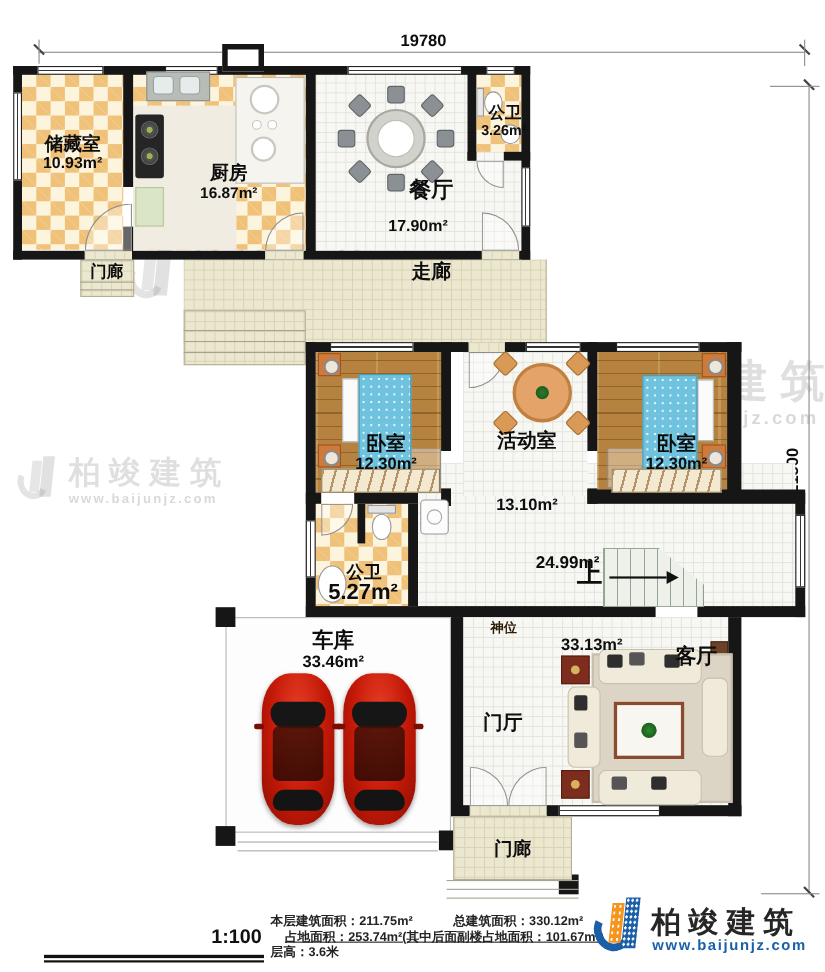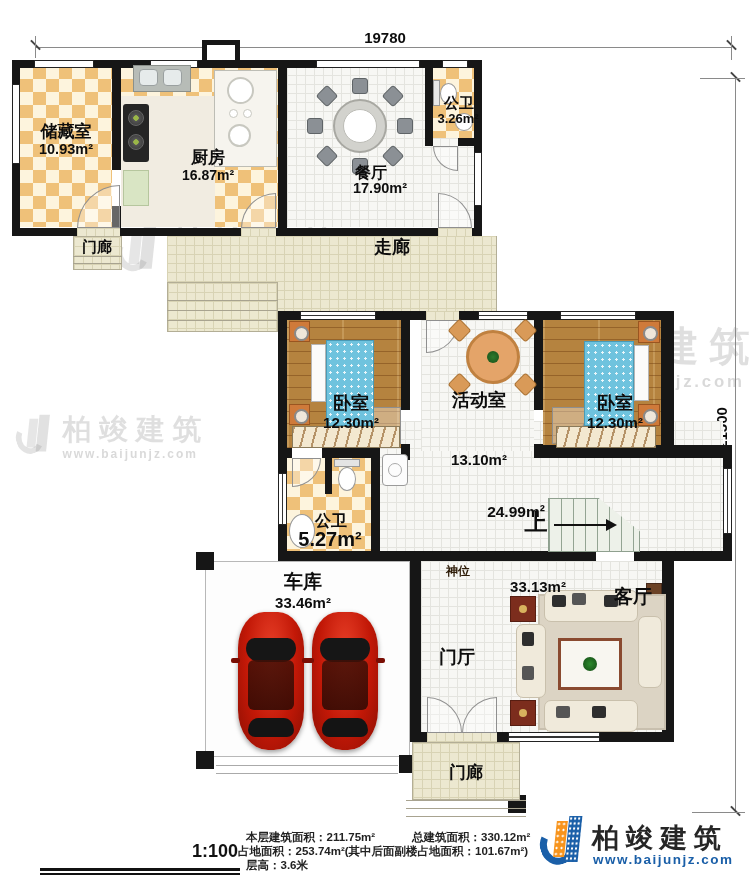--- a/index.html
+++ b/index.html
@@ -333,22 +333,22 @@
 
   <div class="abs beige" style="left:412px;top:742px;width:108px;height:58px;border:1px solid #b3ae96;box-sizing:border-box;"></div>
   <div class="stepline" style="left:406px;top:800px;width:120px;"></div>
   <div class="stepline" style="left:406px;top:808px;width:120px;"></div>
   <div class="stepline" style="left:406px;top:816px;width:120px;"></div>
 
   <div class="lbl" style="left:66px;top:131px;font-size:17px;">储藏室</div>
   <div class="lbl" style="left:66px;top:149px;font-size:14.5px;">10.93m²</div>
   <div class="lbl" style="left:208px;top:157px;font-size:17px;">厨房</div>
   <div class="lbl" style="left:208px;top:175px;font-size:14px;">16.87m²</div>
-  <div class="lbl" style="left:371px;top:173px;font-size:16px;">餐厅</div>
-  <div class="lbl" style="left:380px;top:188px;font-size:14.5px;text-align:center;">17.90m²</div>
+  <div class="lbl" style="left:392px;top:173px;font-size:20px;">餐厅</div>
+  <div class="lbl" style="left:380px;top:206px;font-size:14.5px;text-align:center;">17.90m²</div>
   <div class="lbl" style="left:459px;top:103px;font-size:15px;">公卫</div>
   <div class="lbl" style="left:458px;top:118px;font-size:13px;">3.26m²</div>
   <div class="lbl" style="left:97px;top:247px;font-size:15px;">门廊</div>
   <div class="lbl" style="left:392px;top:247px;font-size:18px;">走廊</div>
   <div class="lbl" style="left:351px;top:403px;font-size:18px;">卧室</div>
   <div class="lbl" style="left:351px;top:422px;font-size:15px;">12.30m²</div>
   <div class="lbl" style="left:479px;top:400px;font-size:18px;">活动室</div>
   <div class="lbl" style="left:479px;top:419px;font-size:15px;margin-top:40px;">13.10m²</div>
   <div class="lbl" style="left:615px;top:403px;font-size:18px;">卧室</div>
   <div class="lbl" style="left:615px;top:422px;font-size:15px;">12.30m²</div>
@@ -362,21 +362,21 @@
   <div class="lbl" style="left:538px;top:586px;font-size:15px;">33.13m²</div>
   <div class="lbl" style="left:633px;top:597px;font-size:19px;">客厅</div>
   <div class="lbl" style="left:457px;top:657px;font-size:18px;">门厅</div>
   <div class="lbl" style="left:466px;top:772px;font-size:17px;">门廊</div>
 
   <div class="abs" style="left:192px;top:841px;font-size:18px;font-weight:700;color:#111;">1:100</div>
   <div class="abs" style="left:40px;top:868px;width:200px;height:2.5px;background:#111;"></div>
   <div class="abs" style="left:40px;top:873px;width:200px;height:2px;background:#111;"></div>
   <div class="ftxt" style="left:246px;top:830px;">本层建筑面积：211.75m²</div>
   <div class="ftxt" style="left:412px;top:830px;">总建筑面积：330.12m²</div>
-  <div class="ftxt" style="left:238px;top:844px;">占地面积：253.74m²(其中后面副楼占地面积：101.67m²)</div>
+  <div class="ftxt" style="left:259px;top:844px;text-decoration:underline;">占地面积：253.74m²(其中后面副楼占地面积：101.67m²)</div>
   <div class="ftxt" style="left:246px;top:858px;">层高：3.6米</div>
 
   <div class="bglyph" style="left:540px;top:815px;">
     <div class="sw"></div>
     <div class="to"></div>
     <div class="tb"></div>
   </div>
   <div class="abs" style="left:592px;top:820px;font-size:27px;font-weight:700;color:#262626;letter-spacing:7px;white-space:nowrap;">柏竣建筑</div>
   <div class="abs" style="left:593px;top:852px;font-size:13.5px;font-weight:700;color:#1a5fa8;letter-spacing:1.5px;white-space:nowrap;">www.baijunjz.com</div>
 

